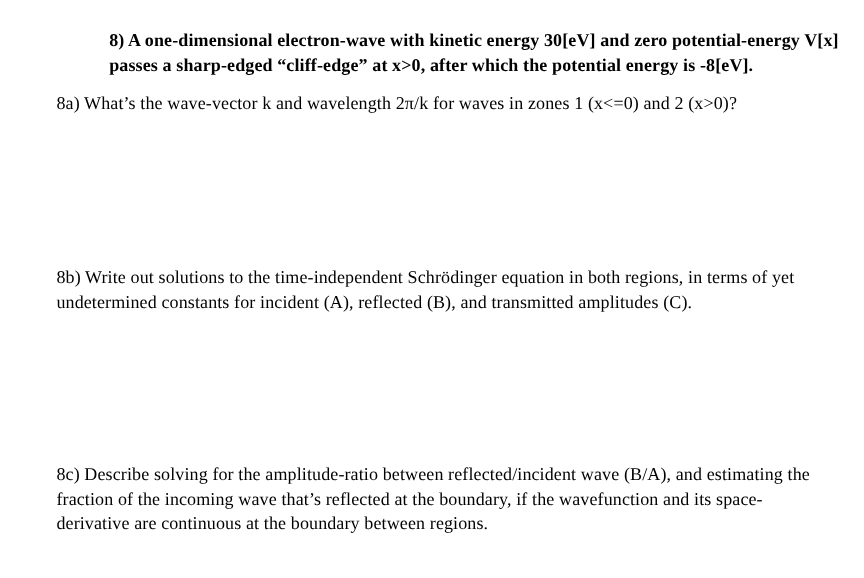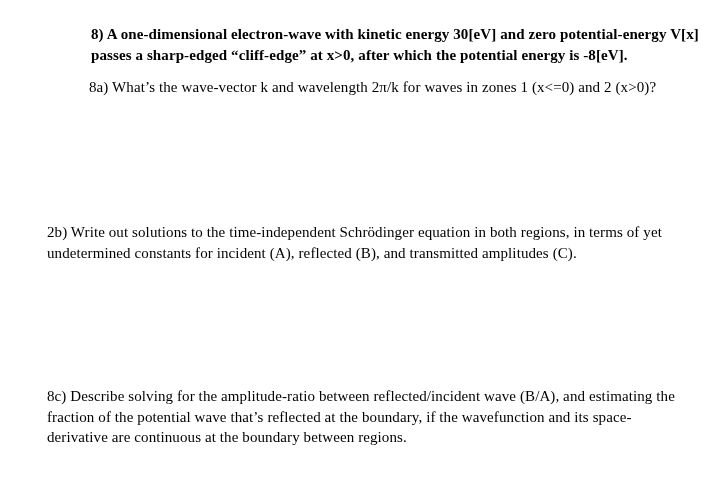--- a/index.html
+++ b/index.html
@@ -28,28 +28,28 @@
     width: 632px;
     font-size: 15px;
     line-height: 1.38;
     letter-spacing: 0.1px;
     white-space: normal;
   }
   .para.bold {
     font-weight: bold;
   }
   .p-header { top: 9px; margin-left: 44px; }
-  .p-q8a    { top: 62px; margin-left: 42px; }
+  .p-q8a    { top: 62px; }
   .p-q8b    { top: 207px; }
   .p-q8c    { top: 371px; }
 </style>
 </head>
 <body>
 
 <div class="page">
   <p class="para bold p-header">8) A one-dimensional electron-wave with kinetic energy 30[eV] and zero potential-energy V[x] passes a sharp-edged “cliff-edge” at x&gt;0, after which the potential energy is -8[eV].</p>
 
   <p class="para p-q8a">8a) What’s the wave-vector k and wavelength 2π/k for waves in zones 1 (x&lt;=0) and 2 (x&gt;0)?</p>
 
-  <p class="para p-q8b">2b) Write out solutions to the time-independent Schrödinger equation in both regions, in terms of yet undetermined constants for incident (A), reflected (B), and transmitted amplitudes (C).</p>
+  <p class="para p-q8b">8b) Write out solutions to the time-independent Schrödinger equation in both regions, in terms of yet undetermined constants for incident (A), reflected (B), and transmitted amplitudes (C).</p>
 
-  <p class="para p-q8c">8c) Describe solving for the amplitude-ratio between reflected/incident wave (B/A), and estimating the fraction of the potential wave that’s reflected at the boundary, if the wavefunction and its space-derivative are continuous at the boundary between regions.</p>
+  <p class="para p-q8c">8c) Describe solving for the amplitude-ratio between reflected/incident wave (B/A), and estimating the fraction of the incoming wave that’s reflected at the boundary, if the wavefunction and its space-derivative are continuous at the boundary between regions.</p>
 </div>
 
 </body></html>

